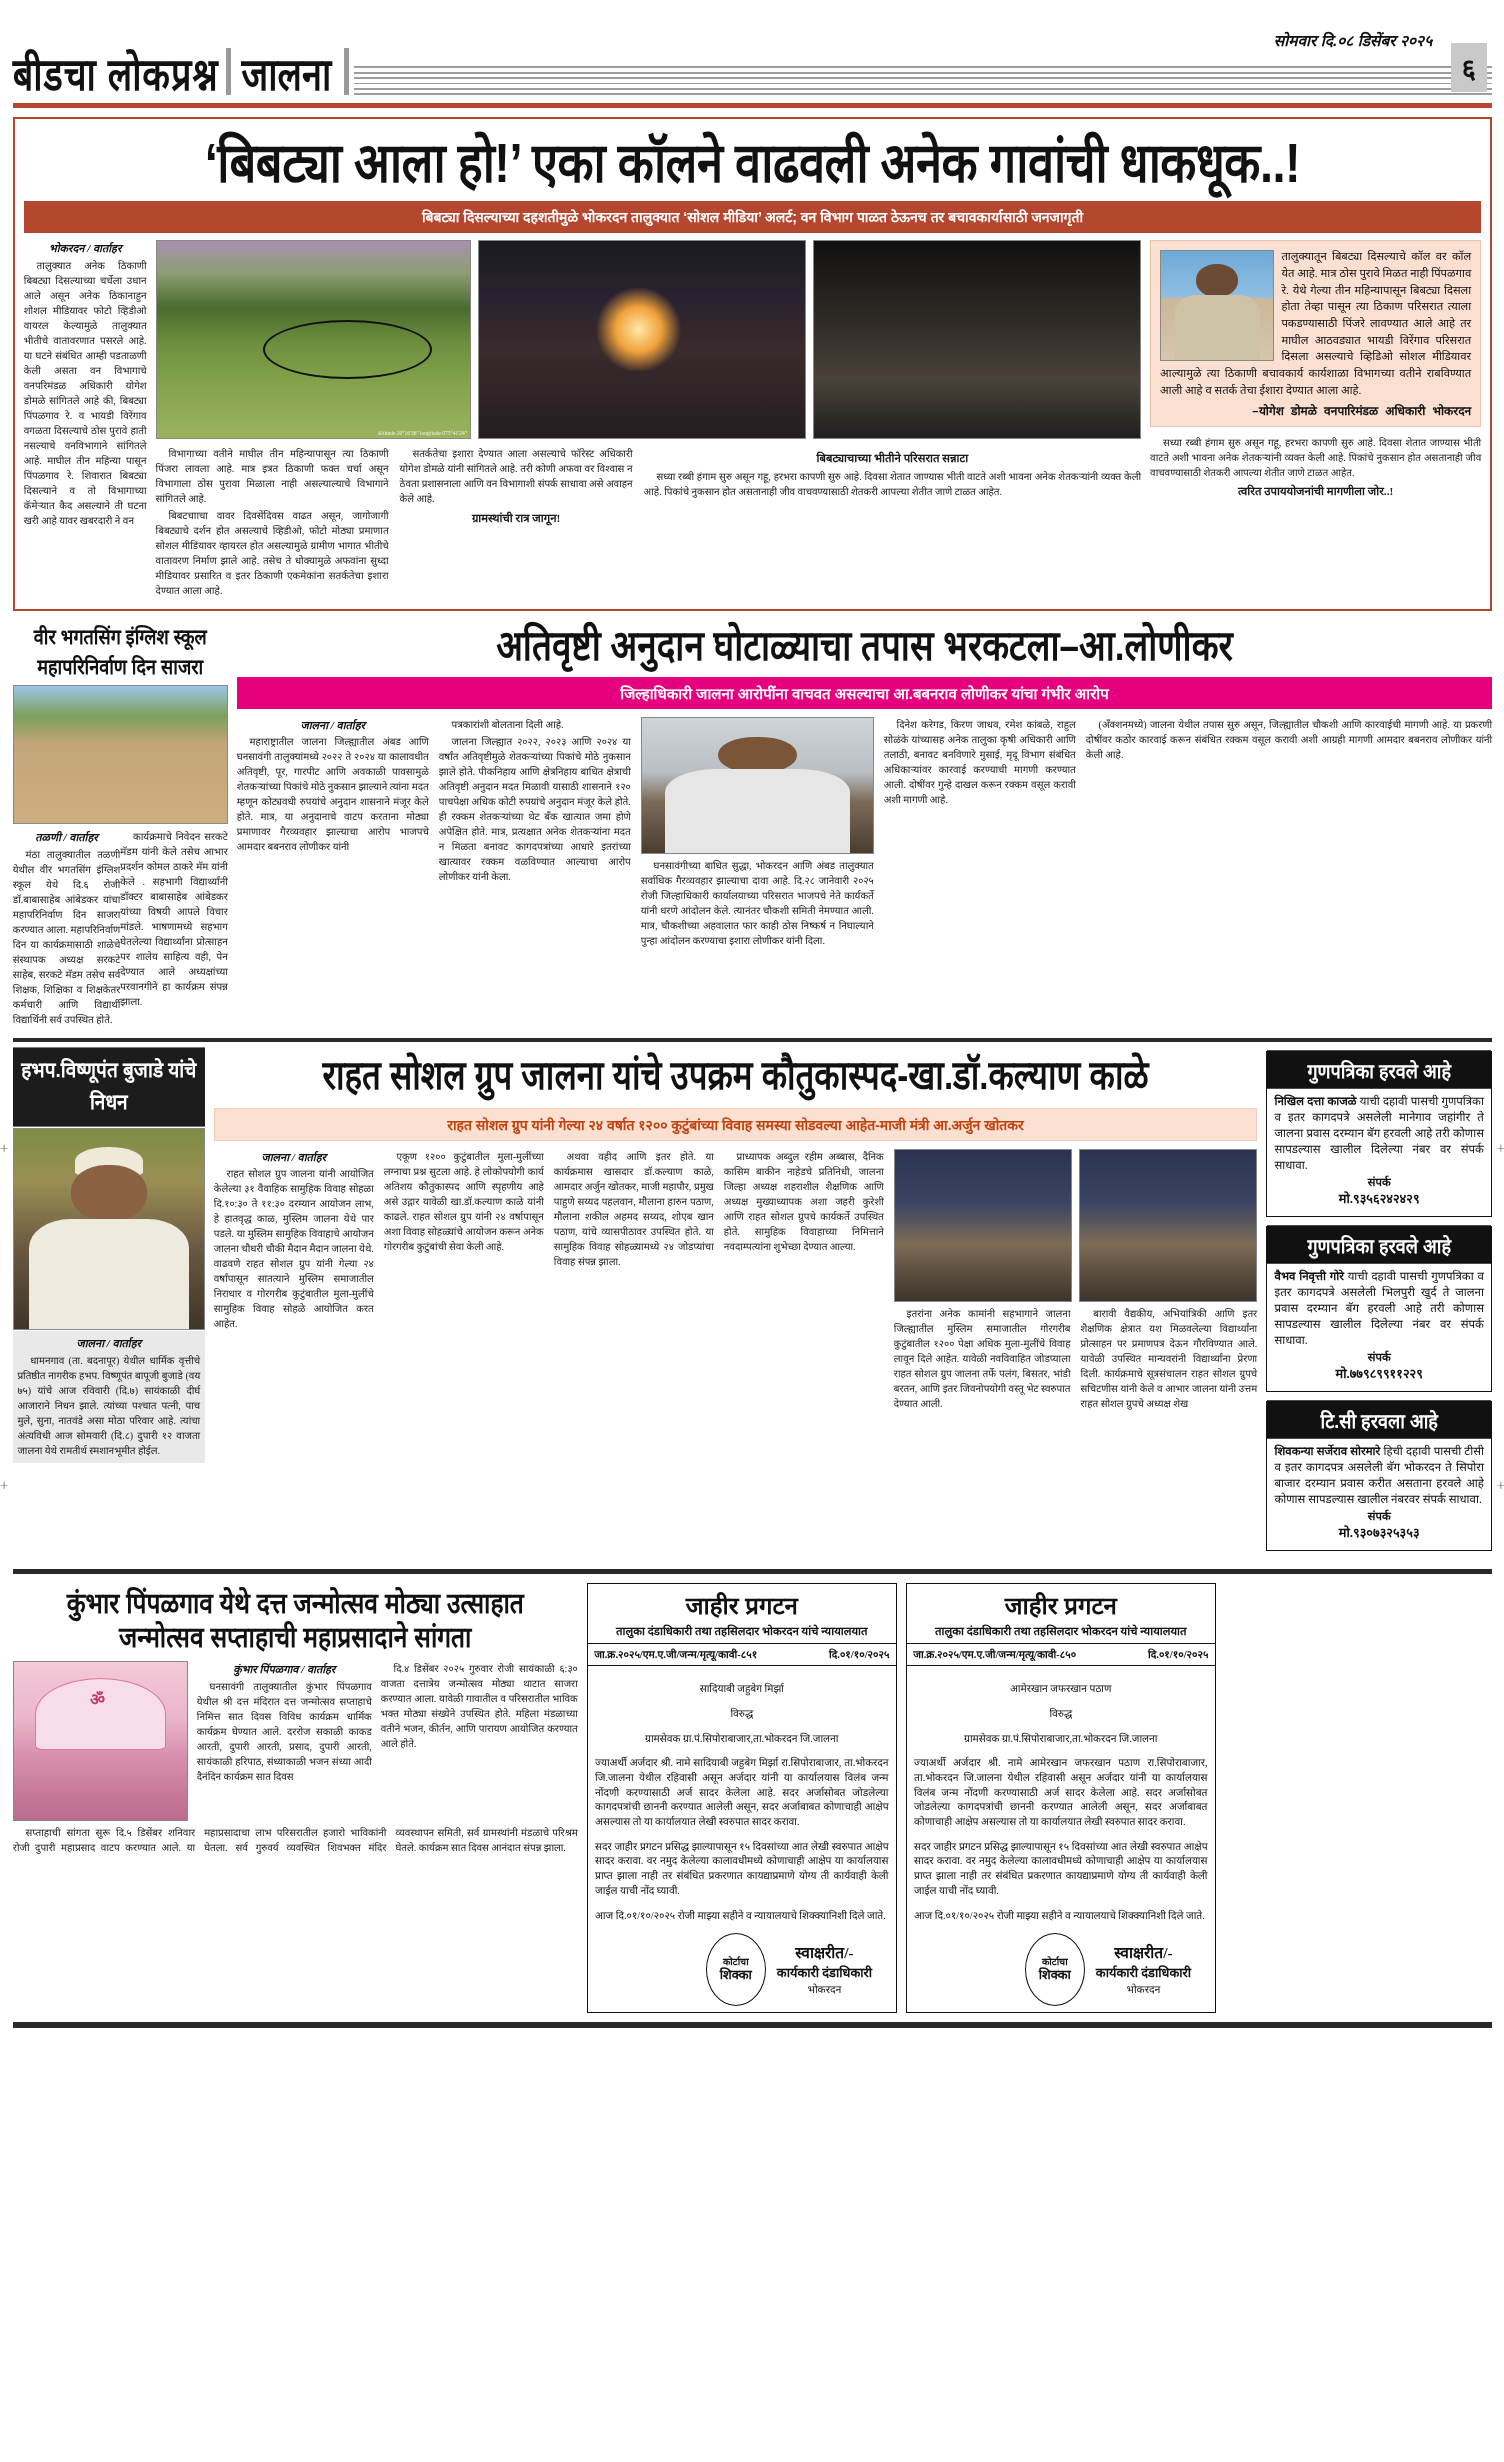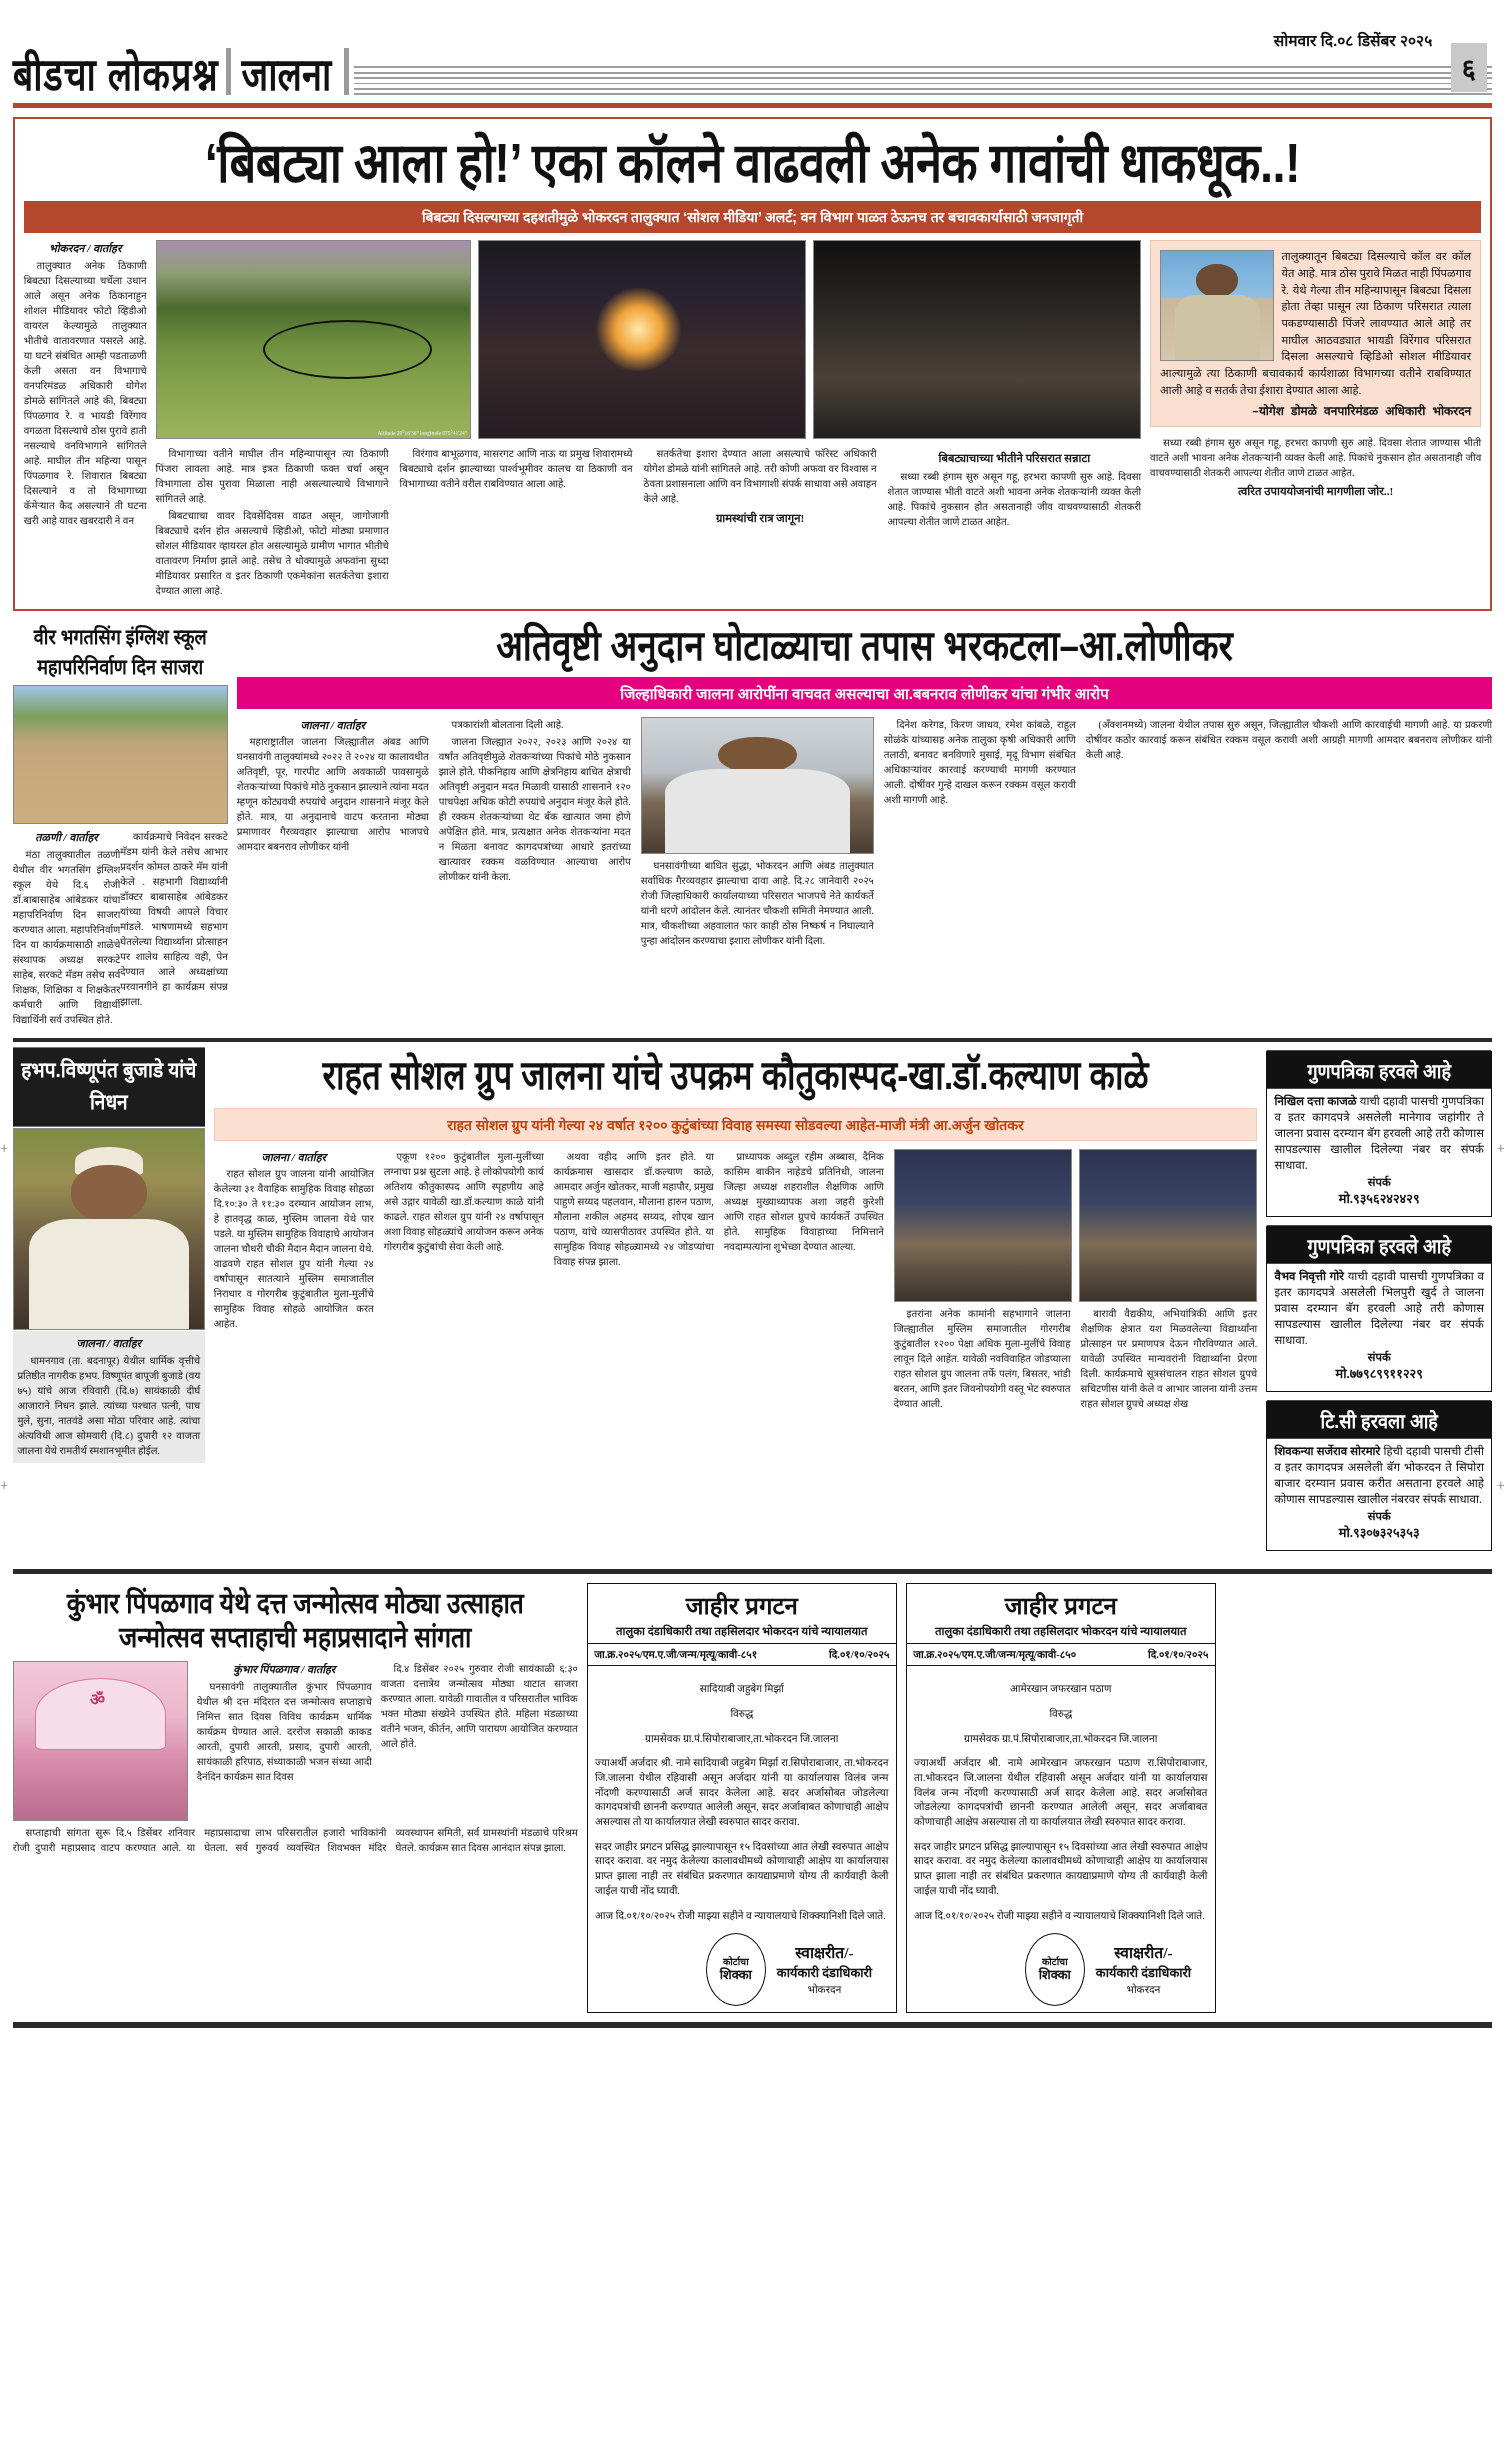--- a/index.html
+++ b/index.html
@@ -25,21 +25,21 @@
   .mh-city {
     font-family:"Liberation Sans","DejaVu Sans",sans-serif;
     font-weight:bold; font-size:36px; color:#111; white-space:nowrap;
     line-height:1; transform:scaleY(1.25); transform-origin:bottom left; padding:0 12.8px 0 5.5px;
   }
   .mh-lines { flex:1; display:flex; flex-direction:column; justify-content:flex-end; gap:3.6px; height:44px; padding-bottom:1.8px; }
   .mh-lines span { display:block; height:1.8px; background:#9d9d9d; }
   .mh-date {
     position:absolute; right:60px; top:-1.8px;
     font-family:"Liberation Sans","DejaVu Sans",sans-serif;
-    font-size:15.5px; font-weight:bold; color:#111; white-space:nowrap;
+    font-size:15.5px; font-weight:bold; color:#111; white-space:nowrap;font-style:italic;
   }
   .mh-pageno {
     position:absolute; right:5.5px; bottom:5.5px; width:36px; height:49px;
     background:#c9c9c9; color:#111; font-weight:bold; font-size:27px;
     display:flex; align-items:center; justify-content:center;
     font-family:"Liberation Sans","DejaVu Sans",sans-serif;
   }
   .rule-thick { height:5.5px; background:#b5472f; margin:5.5px 0 0 0; }
   .body-txt { font-size:10px; line-height:1.5; text-align:justify; color:#1a1a1a; }
   .body-txt p { margin:0 0 1.8px 0; text-indent:12.8px; }
@@ -224,23 +224,20 @@
             </div>
           <div class="photo crowd-photo" style="flex:1;"></div>
         </div>
 
         <div style="display:flex; gap:11px; margin-top:7.3px;">
           <div style="width:233px;" class="body-txt">
             <p>विभागाच्या वतीने माघील तीन महिन्यापासून त्या ठिकाणी पिंजरा लावला आहे. मात्र इत्रत ठिकाणी फक्त चर्चा असून विभागाला ठोस पुरावा मिळाला नाही असल्याल्याचे विभागाने सांगितले आहे.</p>
             <p>बिबटचााचा वावर दिवसेंदिवस वाढत असून, जागोजागी बिबट्याचे दर्शन होत असल्याचे व्हिडीओ, फोटो मोठ्या प्रमाणात सोशल मीडियावर व्हायरल होत असल्यामुळे ग्रामीण भागात भीतीचे वातावरण निर्माण झाले आहे. तसेच ते धोक्यामुळे अफवांना सुध्दा मीडियावर प्रसारित व इतर ठिकाणी एकमेकांना सतर्कतेचा इशारा देण्यात आला आहे.</p>
           </div>
           <div style="width:233px;" class="body-txt">
-            <p>विरंगाव बाभूळगाव, मासरगट आणि नाऊ या प्रमुख शिवारामध्ये बिबट्याचे दर्शन झाल्याच्या पार्श्वभूमीवर कालच या ठिकाणी वन विभागाच्या वतीने वरील राबविण्यात आला आहे.</p>
-          </div>
-          <div style="width:233px;" class="body-txt">
             <p>सतर्कतेचा इशारा देण्यात आला असल्याचे फॉरेस्ट अधिकारी योगेश डोमळे यांनी सांगितले आहे. तरी कोणी अफवा वर विश्वास न ठेवता प्रशासनाला आणि वन विभागाशी संपर्क साधावा असे अवाहन केले आहे.</p>
             <div class="sub-head">ग्रामस्थांची रात्र जागून!</div>
           </div>
           <div style="flex:1;" class="body-txt">
             <div class="sub-head">बिबट्याचाच्या भीतीने परिसरात सन्नाटा</div>
             <p>सध्या रब्बी हंगाम सुरु असून गहू, हरभरा कापणी सुरु आहे. दिवसा शेतात जाण्यास भीती वाटते अशी भावना अनेक शेतकऱ्यांनी व्यक्त केली आहे. पिकांचे नुकसान होत असतानाही जीव वाचवण्यासाठी शेतकरी आपल्या शेतीत जाणे टाळत आहेत.</p>
           </div>
         </div>
       </div>
 

